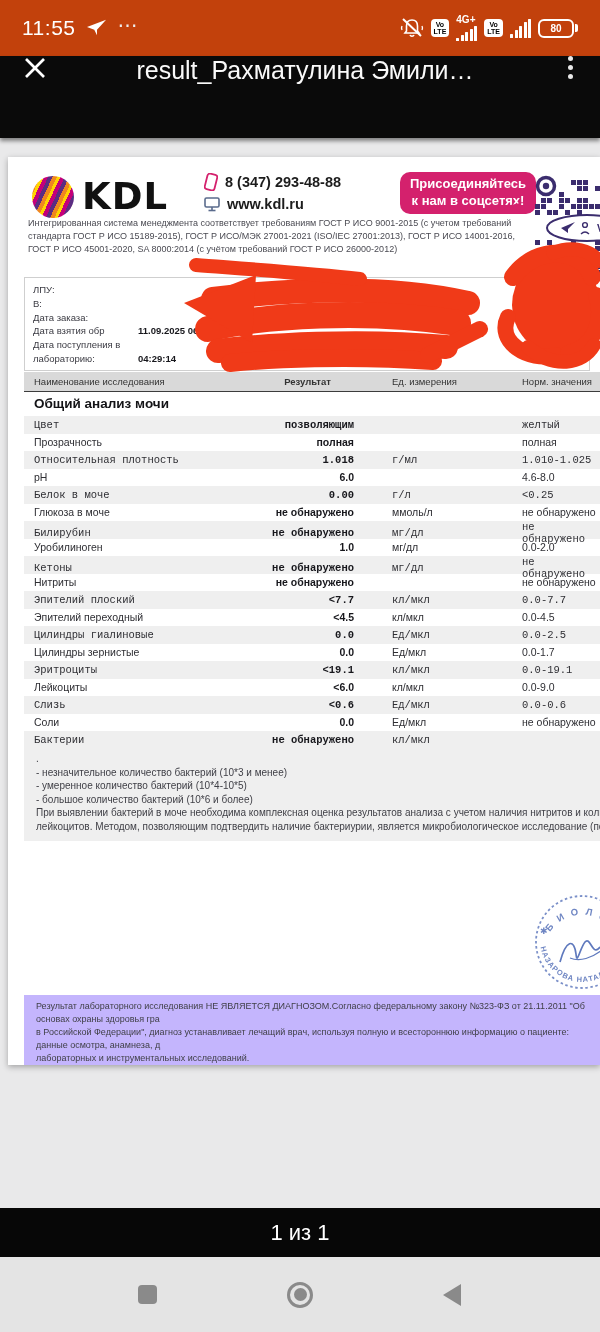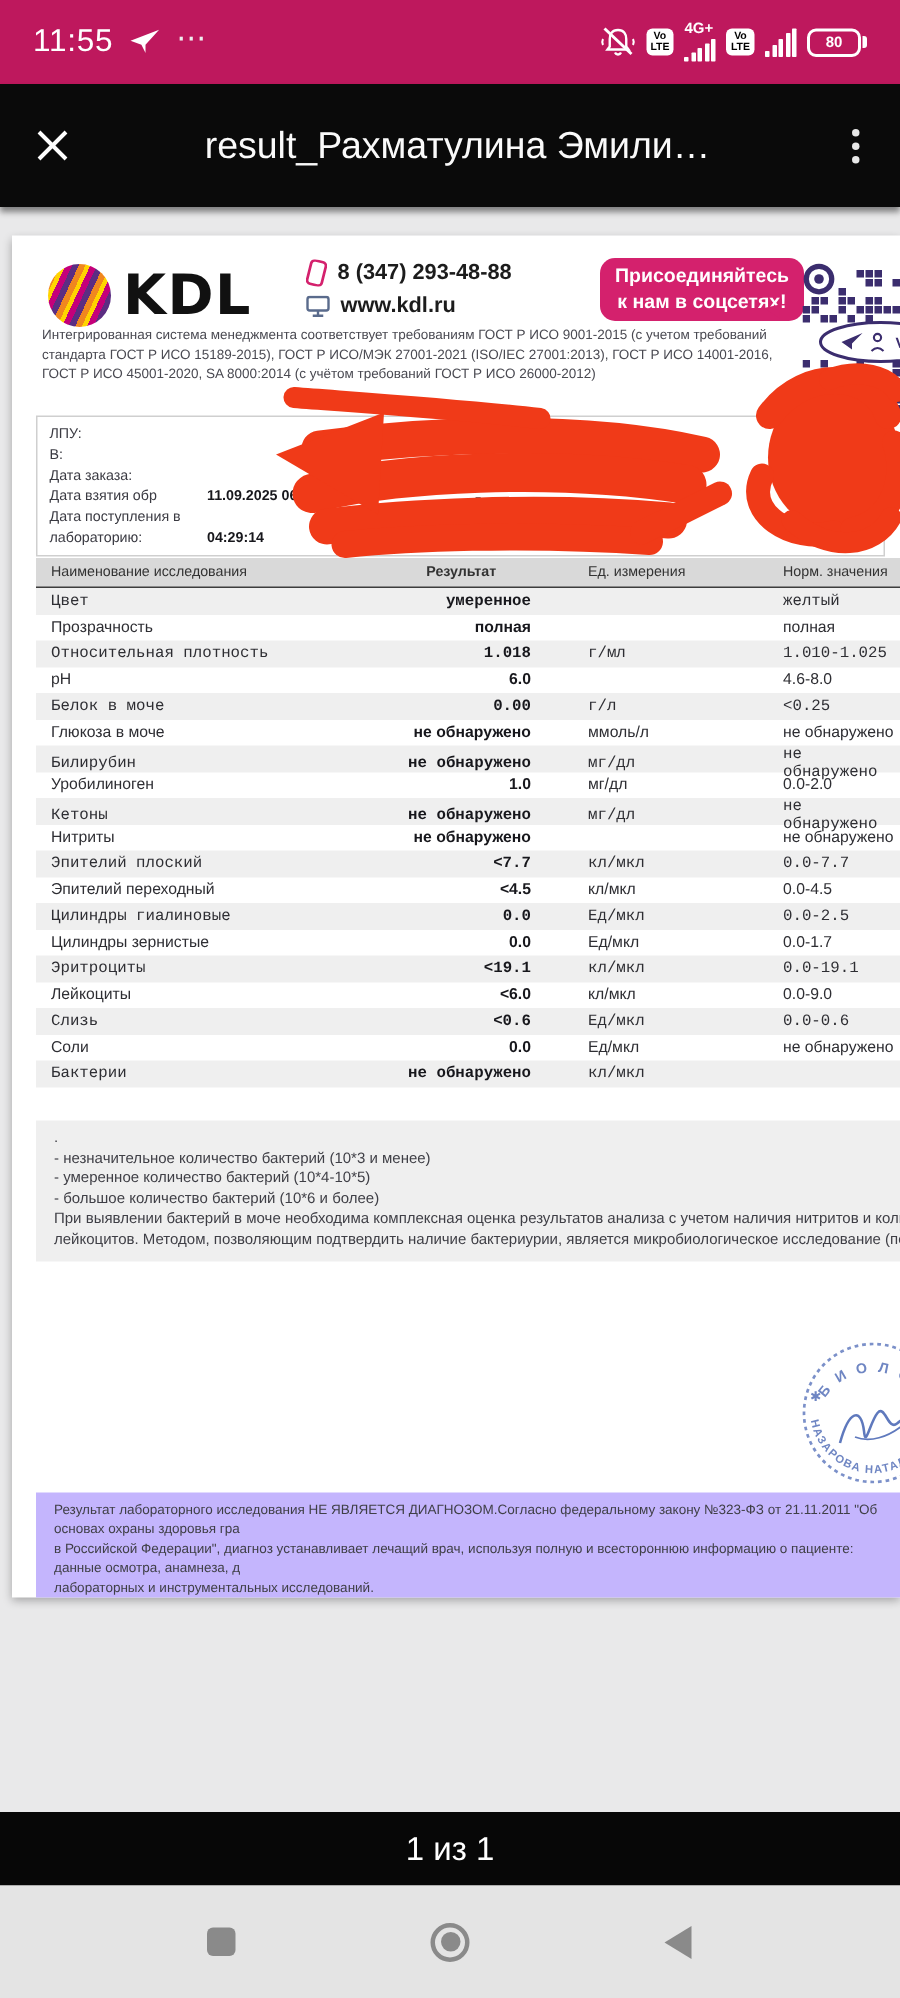--- a/index.html
+++ b/index.html
@@ -1,38 +1,38 @@
 <!DOCTYPE html>
 <html><head>
 <meta charset="utf-8">
 <style>
   html,body{margin:0;padding:0;background:#777;}
   *{box-sizing:border-box;}
   .phone{position:relative;width:600px;height:1332px;overflow:hidden;background:#e9e9e9;
          font-family:"Liberation Sans", sans-serif;}
   
-  .status-bar{position:absolute;top:0;left:0;width:600px;height:56px;background:#be185d;
+  .status-bar{position:absolute;top:0;left:0;width:600px;height:56px;background:#c2410c;
     display:flex;align-items:center;justify-content:space-between;padding:0 22px;color:#fff;}
   .sb-left{display:flex;align-items:center;gap:10px;}
   .sb-time{font-size:21px;letter-spacing:.5px;}
   .sb-dots{font-size:20px;letter-spacing:2px;margin-top:-6px;color:#eee;}
   .sb-right{display:flex;align-items:center;gap:7px;}
   .volte{background:#fff;color:#000;border-radius:4px;font-size:7px;font-weight:bold;
     line-height:7px;padding:2px 3px;text-align:center;}
   .net-group{display:flex;flex-direction:column;align-items:flex-start;line-height:1;}
   .net-label{font-size:10px;font-weight:bold;margin-bottom:1px;}
   .bars{display:flex;align-items:flex-end;gap:1.5px;}
   .bars i{display:block;width:3px;background:#fff;border-radius:.5px;}
   .battery{display:flex;align-items:center;}
   .bat-body{border:2px solid #fff;border-radius:6px;width:36px;height:19px;
     display:flex;align-items:center;justify-content:center;font-size:10px;font-weight:bold;}
   .bat-nub{width:3px;height:8px;background:#fff;border-radius:0 2px 2px 0;margin-left:1px;}
   
   .app-header{position:absolute;top:56px;left:0;width:600px;height:82px;background:#0a0a0a;
-    display:flex;align-items:center;color:#fff;box-shadow:0 3px 4px rgba(0,0,0,.45);z-index:5;}
+    display:flex;align-items:flex-start;color:#fff;box-shadow:0 3px 4px rgba(0,0,0,.45);z-index:5;}
   .hdr-close{width:70px;display:flex;justify-content:center;cursor:pointer;}
   .hdr-title{flex:1;font-size:25px;font-weight:500;text-align:center;white-space:nowrap;
     overflow:hidden;color:#fafafa;}
   .hdr-menu{width:60px;display:flex;justify-content:center;cursor:pointer;}
   .kebab{display:flex;flex-direction:column;gap:4px;}
   .kebab i{width:5px;height:5px;border-radius:50%;background:#e8e8e8;}
   
   .content{position:absolute;top:138px;left:0;width:600px;height:1070px;background:#e9e9ea;}
   .page{position:absolute;top:19px;left:8px;width:592px;height:908px;background:#fff;
     box-shadow:0 2px 6px rgba(0,0,0,.3);overflow:hidden;}
@@ -356,24 +356,25 @@
           </div>
       </div>
 
       <div class="rtable">
         <div class="t-head">
           <div class="c-name">Наименование исследования</div>
           <div class="c-res">Результат</div>
           <div class="c-unit">Ед. измерения</div>
           <div class="c-norm">Норм. значения</div>
         </div>
+        <div class="t-section">Общий анализ мочи</div>
         <div id="results-rows">
             <div class="t-row alt">
               <div class="c-name">Цвет</div>
-              <div class="c-res">умеренное</div>
+              <div class="c-res">позволяющим</div>
               <div class="c-unit"></div>
               <div class="c-norm">желтый</div>
             </div>
             <div class="t-row">
               <div class="c-name">Прозрачность</div>
               <div class="c-res">полная</div>
               <div class="c-unit"></div>
               <div class="c-norm">полная</div>
             </div>
             <div class="t-row alt">

